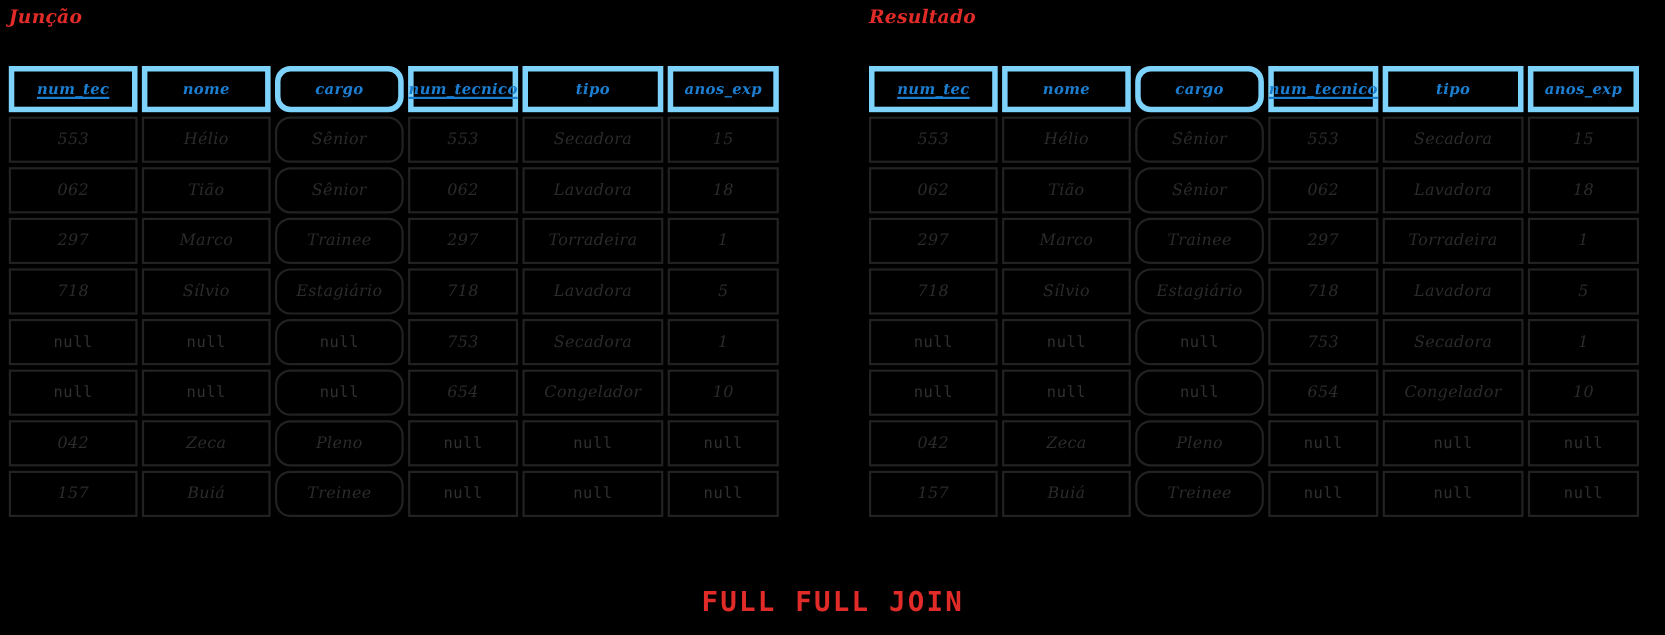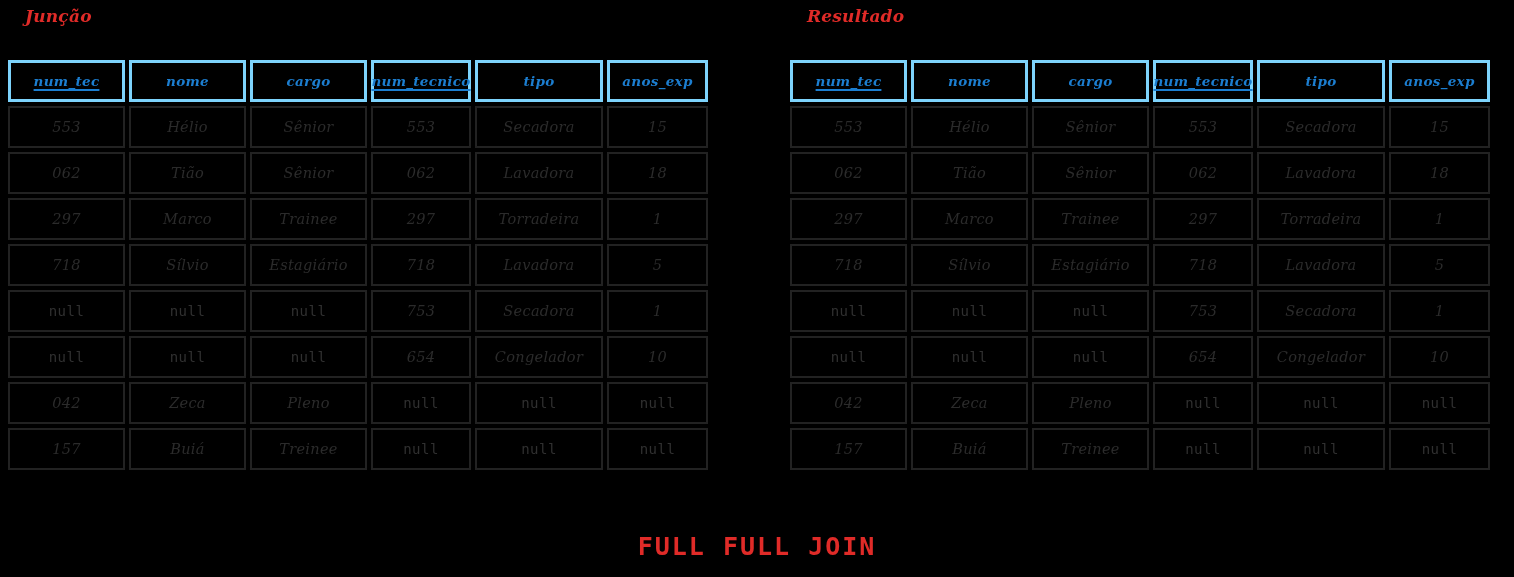--- a/index.html
+++ b/index.html
@@ -26,21 +26,21 @@
   .panel {
     position: absolute;
     top: 0;
   }
   .panel-left  { left: 8px;   width: 722px; }
   .panel-right { left: 790px; width: 716px; }
 
   .panel-title {
     position: absolute;
     top: 8px;
-    left: 17px;
+    left: 0;
     font-family: "DejaVu Serif", serif;
     font-style: italic;
     font-weight: 700;
     font-size: 17px;
     color: #e02b28;
     letter-spacing: 0.2px;
     white-space: nowrap;
     line-height: 1;
   }
 
@@ -76,35 +76,35 @@
   .cell.null-cell {
     font-family: "DejaVu Sans Mono", monospace;
     font-style: normal;
     font-size: 14px;
     color: #303030;
     letter-spacing: 0.5px;
   }
 
   
   .row.header .cell {
-    border: 3px solid #7dd3fc;
+    border: 5px solid #7dd3fc;
     color: #1c7ed0;
     font-size: 13.5px;
     font-weight: 600;
   }
   .row.header .cell .key-underline {
     text-decoration: underline;
     text-underline-offset: 3px;
     text-decoration-thickness: 2px;
   }
 
   
   .col0 { width: 117px; }
   .col1 { width: 117px; }
-  .col2 { width: 117px; }
+  .col2 { width: 117px; border-radius: 14px; }
   .col3 { width: 100px; }
   .col4 { width: 128px; }
   .col5 { width: 101px; }
 
   
   .caption {
     position: absolute;
     left: 0;
     right: 0;
     top: 532px;

